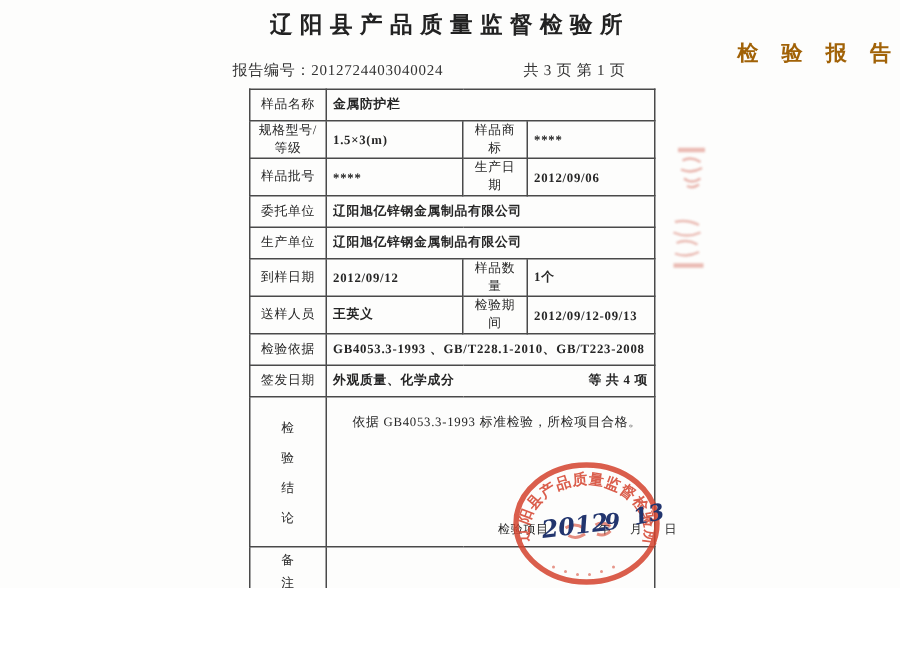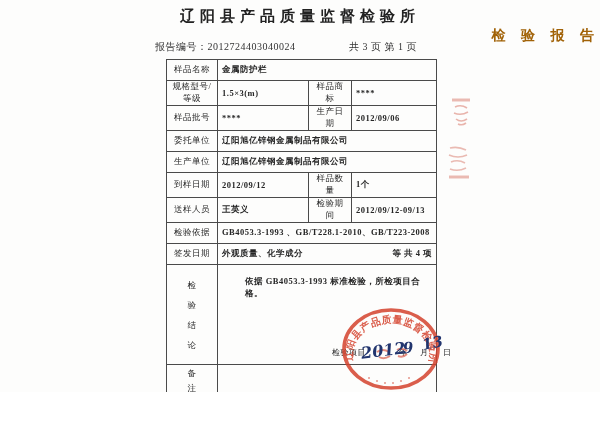--- a/index.html
+++ b/index.html
@@ -38,21 +38,21 @@
   td.lbl{text-align:center; padding:0 1px;}
   td.val{text-align:left;font-weight:bold;}
   td.bold{font-weight:bold;}
   td.vlabel{
     text-align:center; white-space:pre-line; line-height:20px;
   }
   td.vlabel.short{line-height:15px;}
   tr.concl-row{height:100px;}
   tr.remark-row{height:33px;}
   td.concl-cell{position:relative; vertical-align:top;}
-  .concl-text{margin:11px 0 0 23px; font-weight:bold; letter-spacing:0.5px;}
+  .concl-text{margin:11px 0 0 13px; font-weight:normal; letter-spacing:0.5px;}
   .flexline{display:flex; justify-content:space-between; align-items:center;}
   
   .issue-label{position:absolute; left:114px; bottom:6px; font-size:8px;}
   .suffix-y{position:absolute; left:181px; bottom:6px; font-size:8px;}
   .suffix-m{position:absolute; left:202px; bottom:6px; font-size:8px;}
   .suffix-d{position:absolute; left:225px; bottom:6px; font-size:8px;}
   
   .hand{
     position:absolute; z-index:6; color:#22356e;
     font-style:italic; font-weight:bold;

